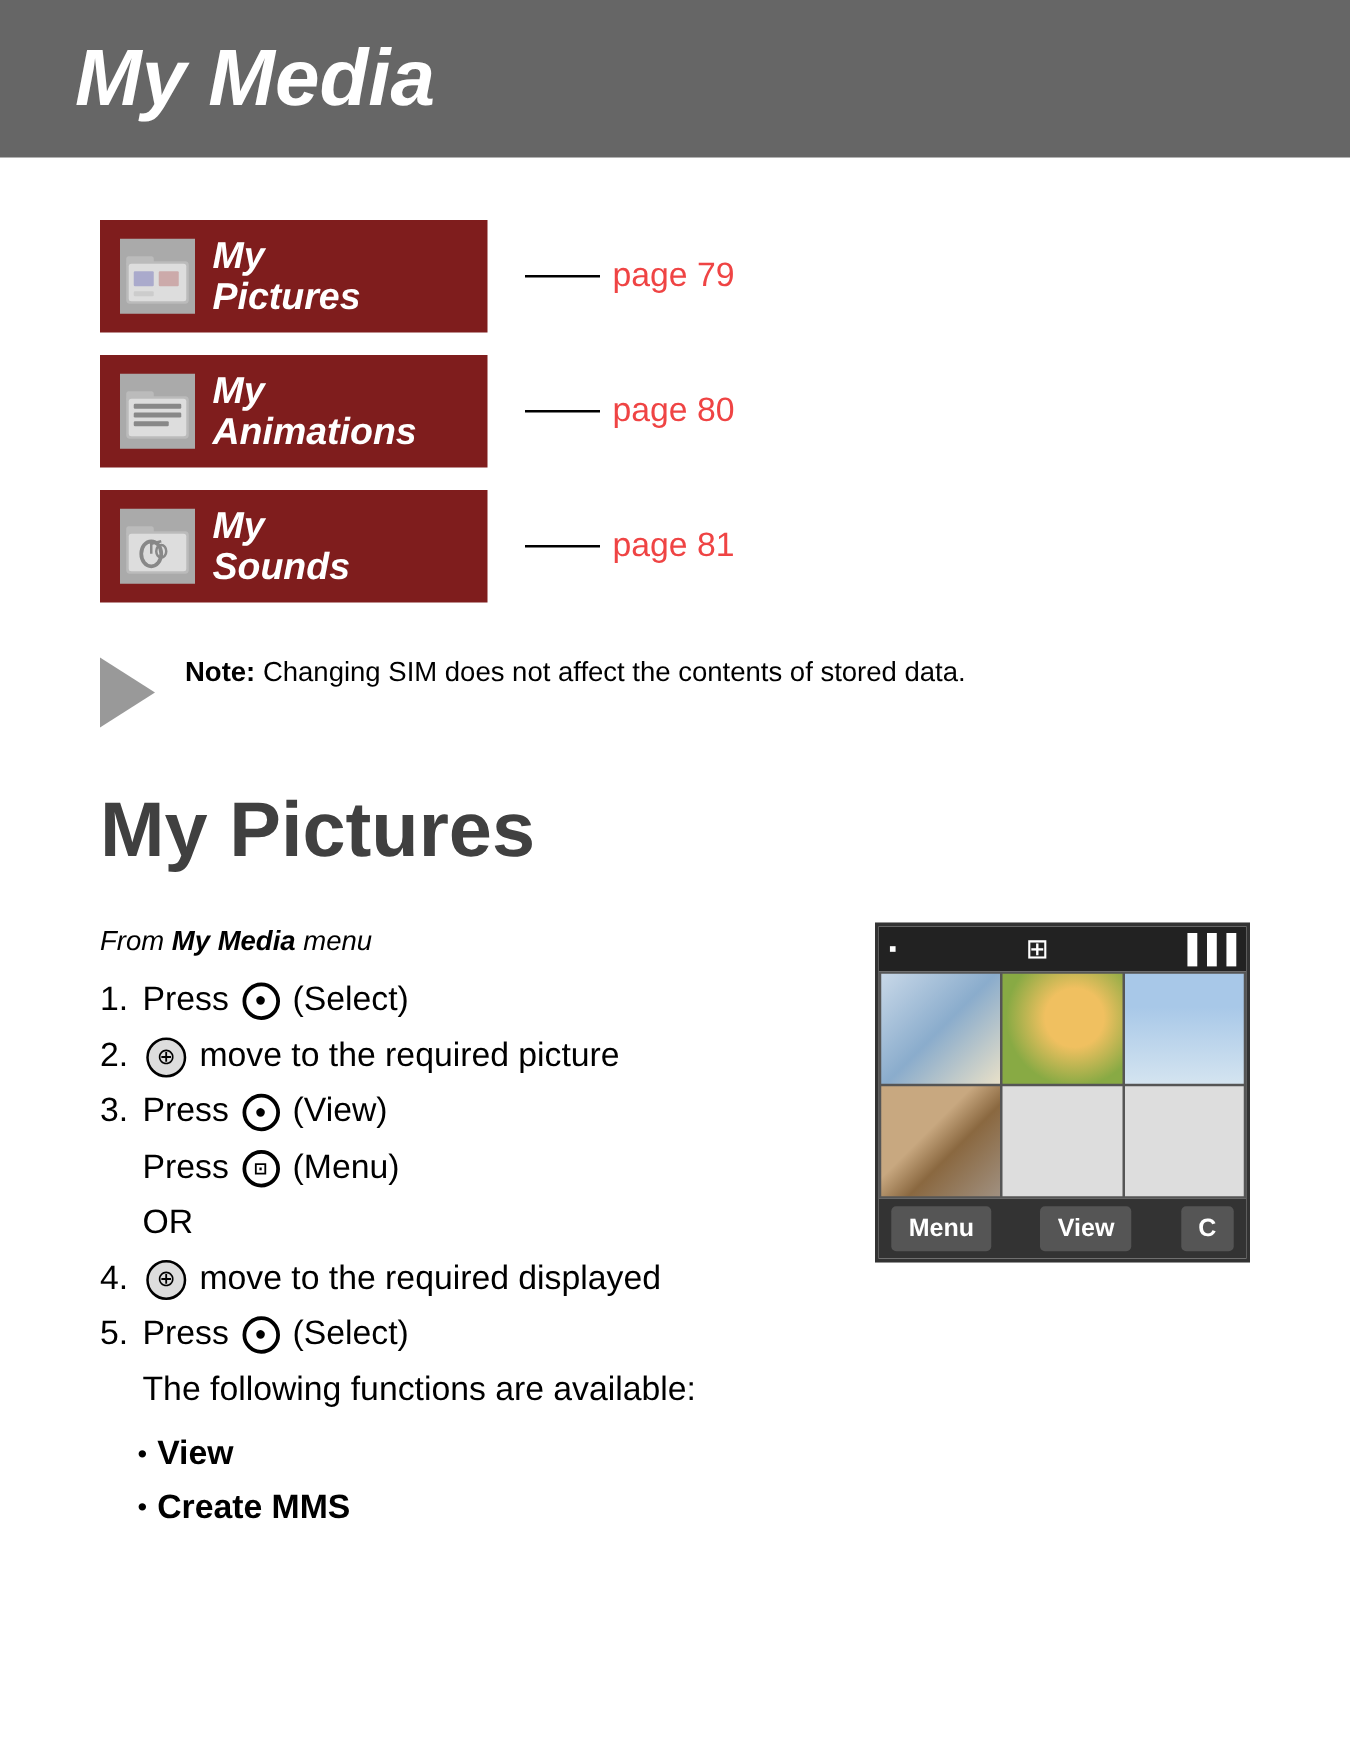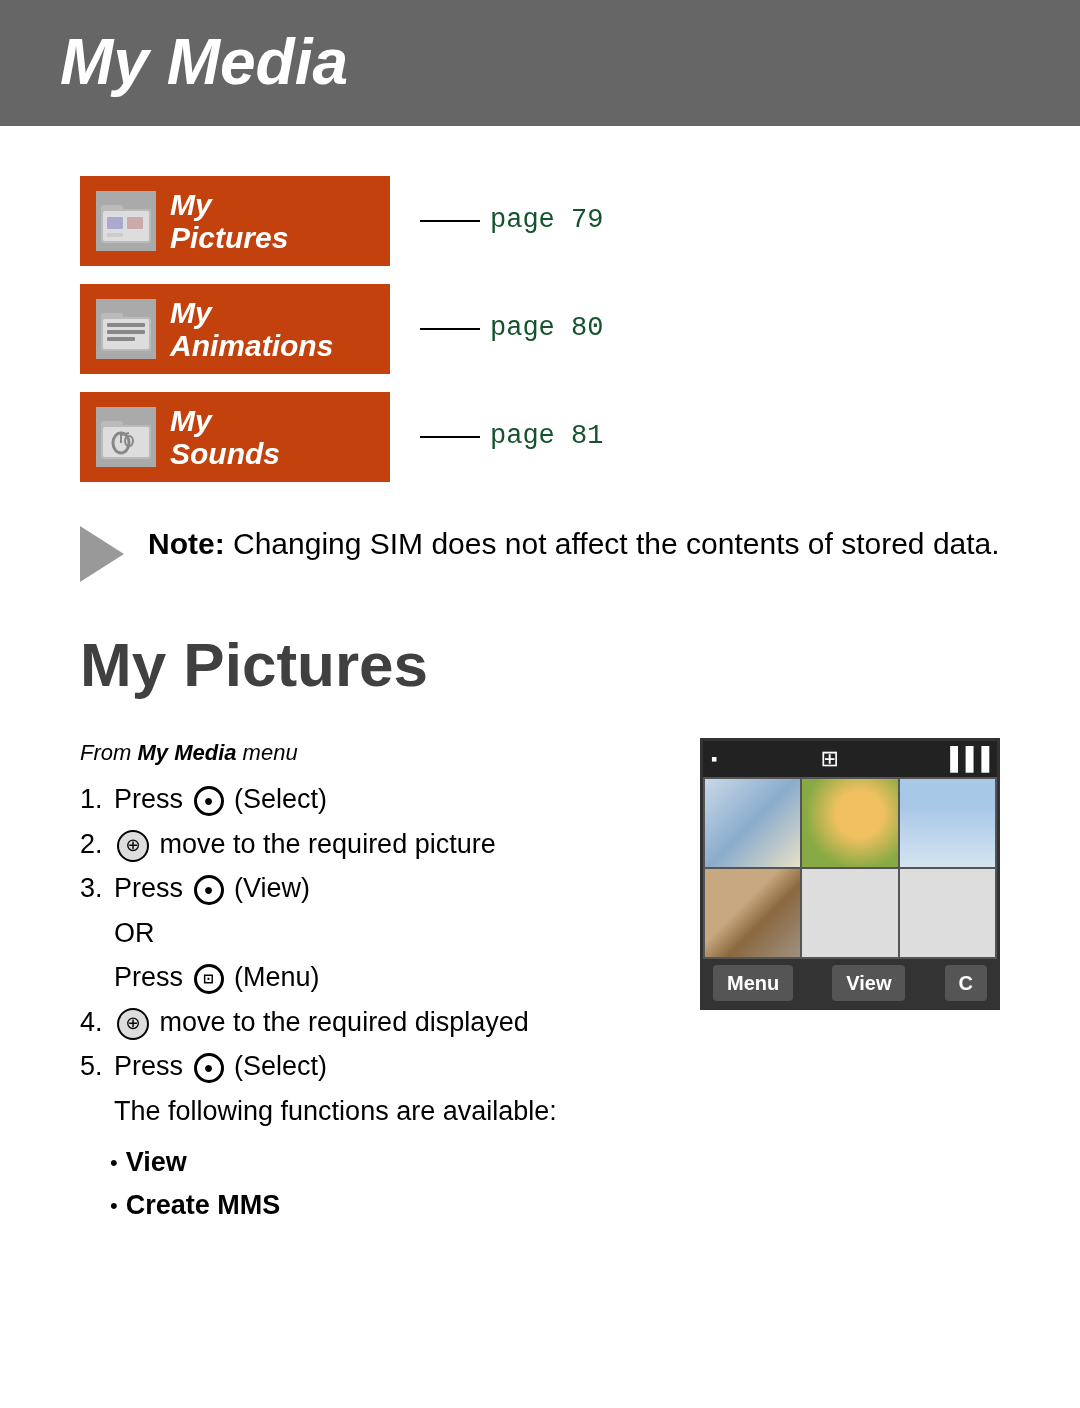--- a/index.html
+++ b/index.html
@@ -35,21 +35,21 @@
     
     .menu-items {
       margin-bottom: 40px;
     }
     .menu-row {
       display: flex;
       align-items: center;
       margin-bottom: 18px;
     }
     .menu-btn {
-      background: #c2410c;
+      background: #7f1d1d;
       color: #fff;
       display: flex;
       align-items: center;
       width: 310px;
       min-height: 90px;
       padding: 10px 16px;
       gap: 14px;
     }
     .menu-icon {
       width: 60px;
@@ -77,24 +77,23 @@
     }
     .menu-btn-label {
       font-size: 30px;
       font-weight: bold;
       color: #fff;
       font-style: italic;
     }
     .menu-page-ref {
       margin-left: 30px;
       font-size: 27px;
-      color: #14532d;
-      display: flex;
-      align-items: center;
-      font-family: Liberation Mono, monospace;
+      color: #ef4444;
+      display: flex;
+      align-items: center;
     }
     .menu-line {
       width: 60px;
       height: 2px;
       background: #000;
       margin-right: 10px;
     }
 
     
     .note-box {
@@ -106,21 +105,21 @@
     .arrow-right {
       width: 0;
       height: 0;
       border-top: 28px solid transparent;
       border-bottom: 28px solid transparent;
       border-left: 44px solid #999;
       flex-shrink: 0;
       margin-top: 4px;
     }
     .note-text {
-      font-size: 30px;
+      font-size: 22px;
       line-height: 1.45;
     }
     .note-bold {
       font-weight: bold;
     }
 
     
     .section-heading {
       font-size: 62px;
       font-weight: bold;
@@ -407,27 +406,27 @@
           </span>
         </li>
         <li>
           <span class="step-num">3.</span>
           <span class="step-content">
             Press <span class="press-circle">●</span> (View)
           </span>
         </li>
         <li>
           <span class="step-num"></span>
+          <span class="step-content">
+            Press <span class="press-circle" style="font-size:13px;">⊡</span> (Menu)
+          </span>
+        </li>
+        <li>
+          <span class="step-num"></span>
           <span class="step-content">OR</span>
-        </li>
-        <li>
-          <span class="step-num"></span>
-          <span class="step-content">
-            Press <span class="press-circle" style="font-size:13px;">⊡</span> (Menu)
-          </span>
         </li>
         <li>
           <span class="step-num">4.</span>
           <span class="step-content">
             <span class="nav-icon">⊕</span>
             <span>move to the required displayed</span>
           </span>
         </li>
         <li>
           <span class="step-num">5.</span>

